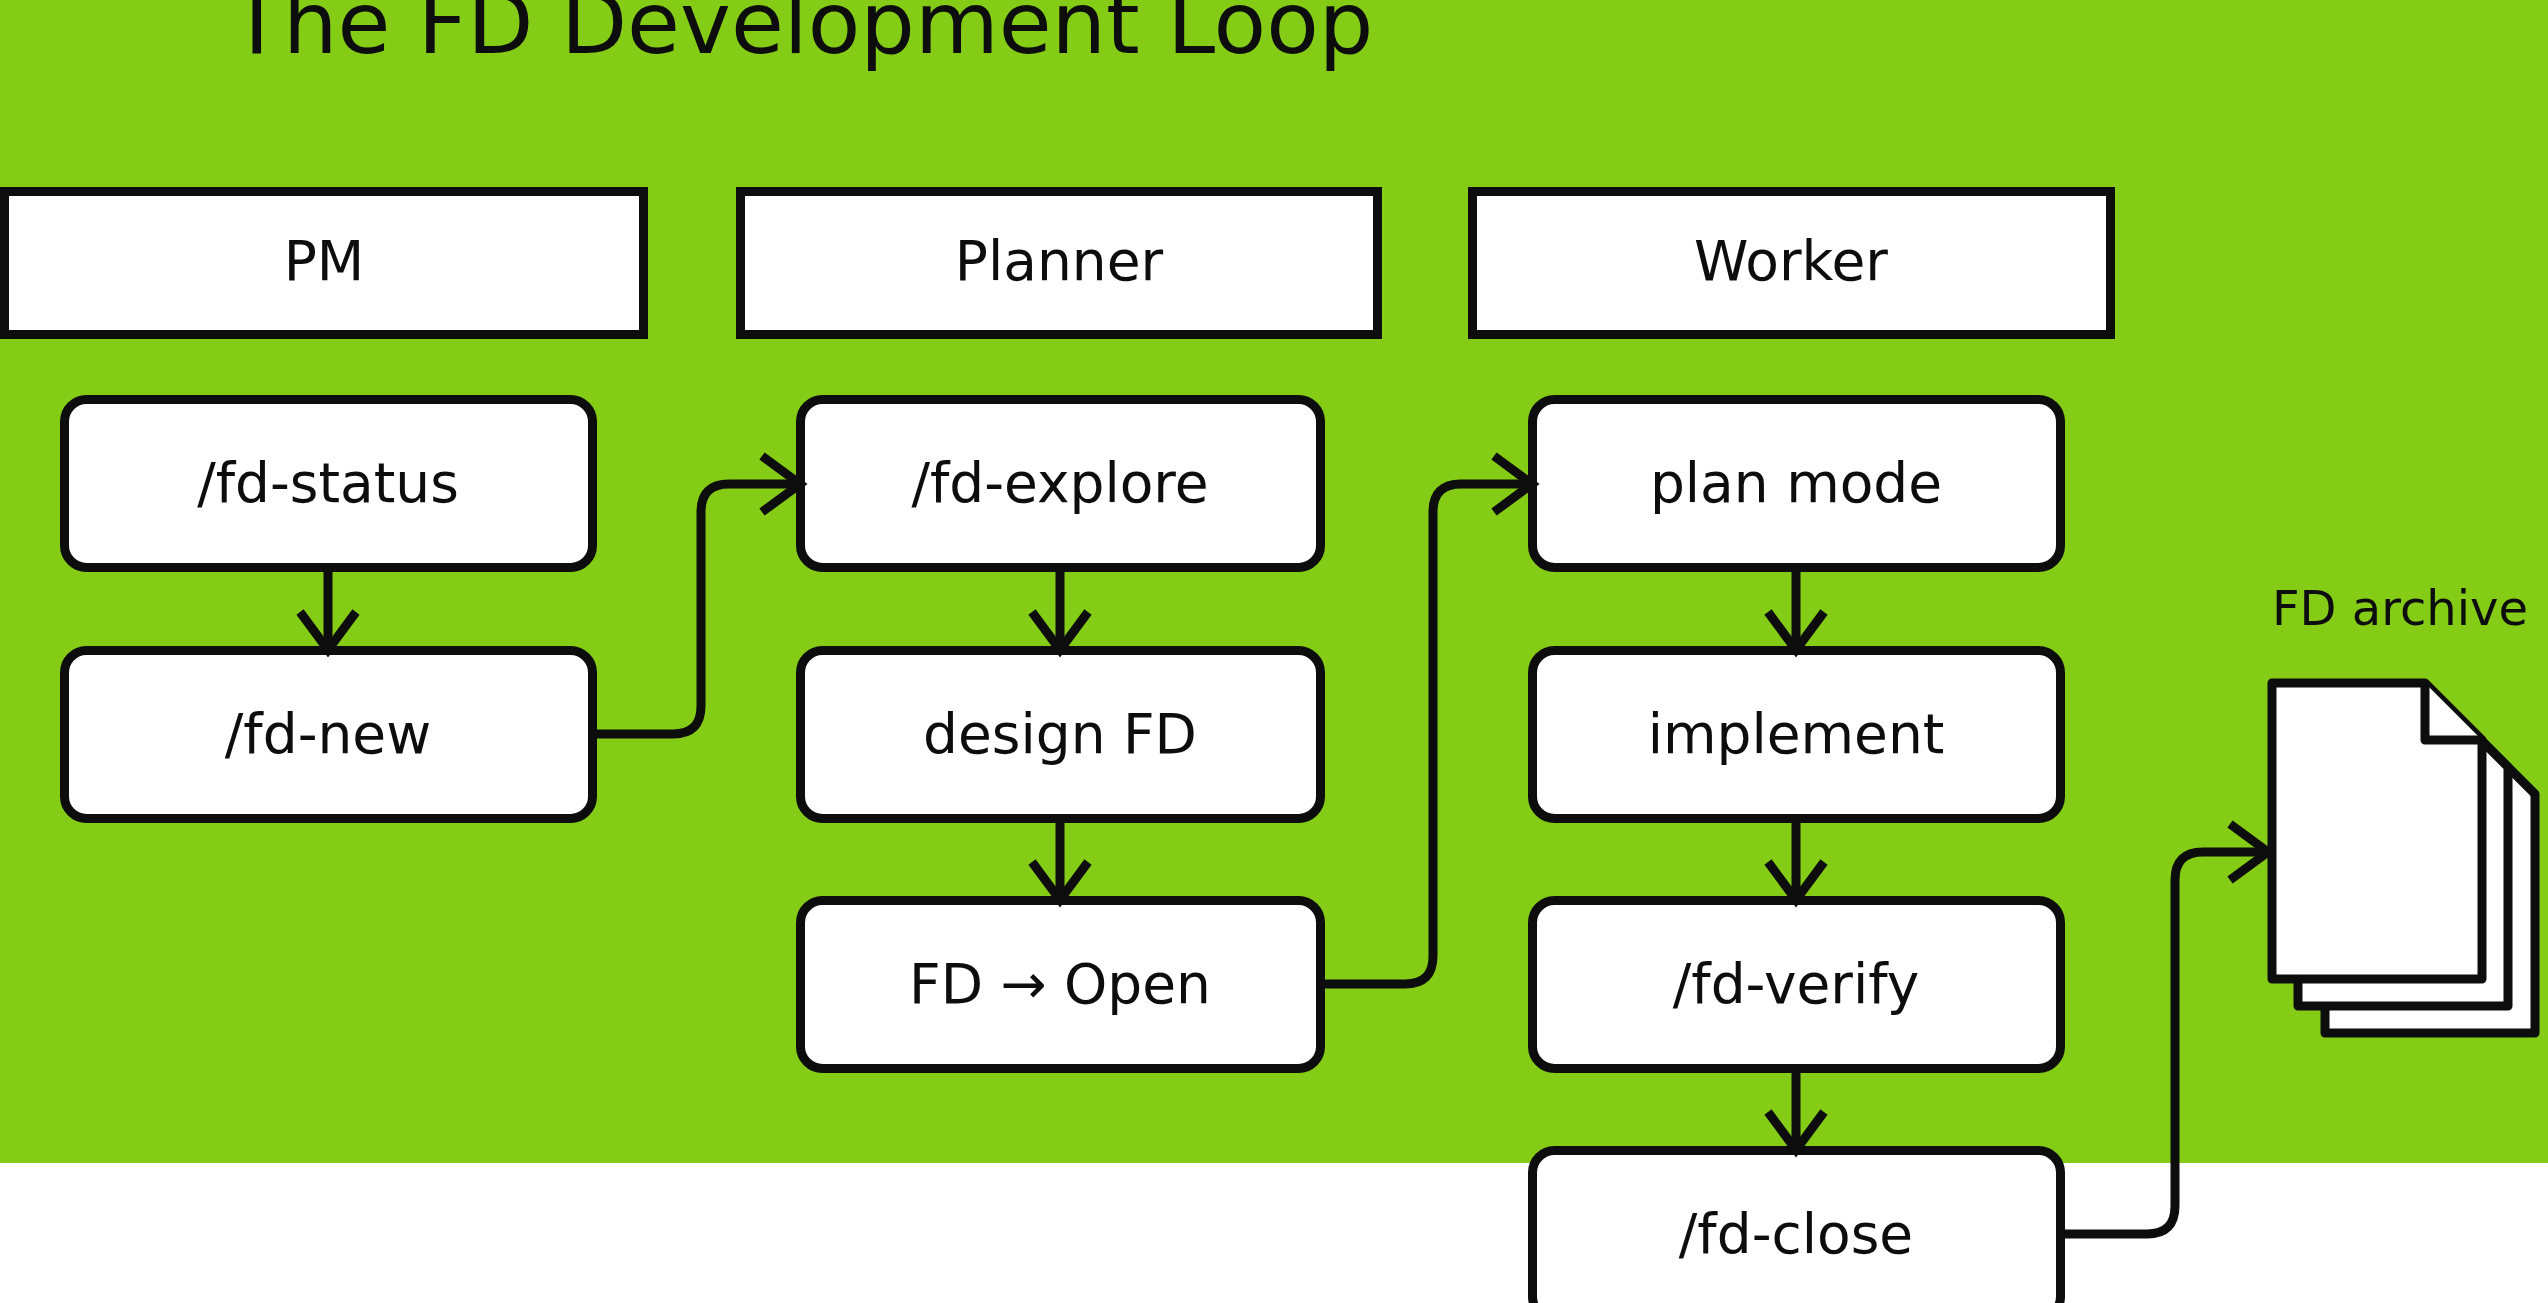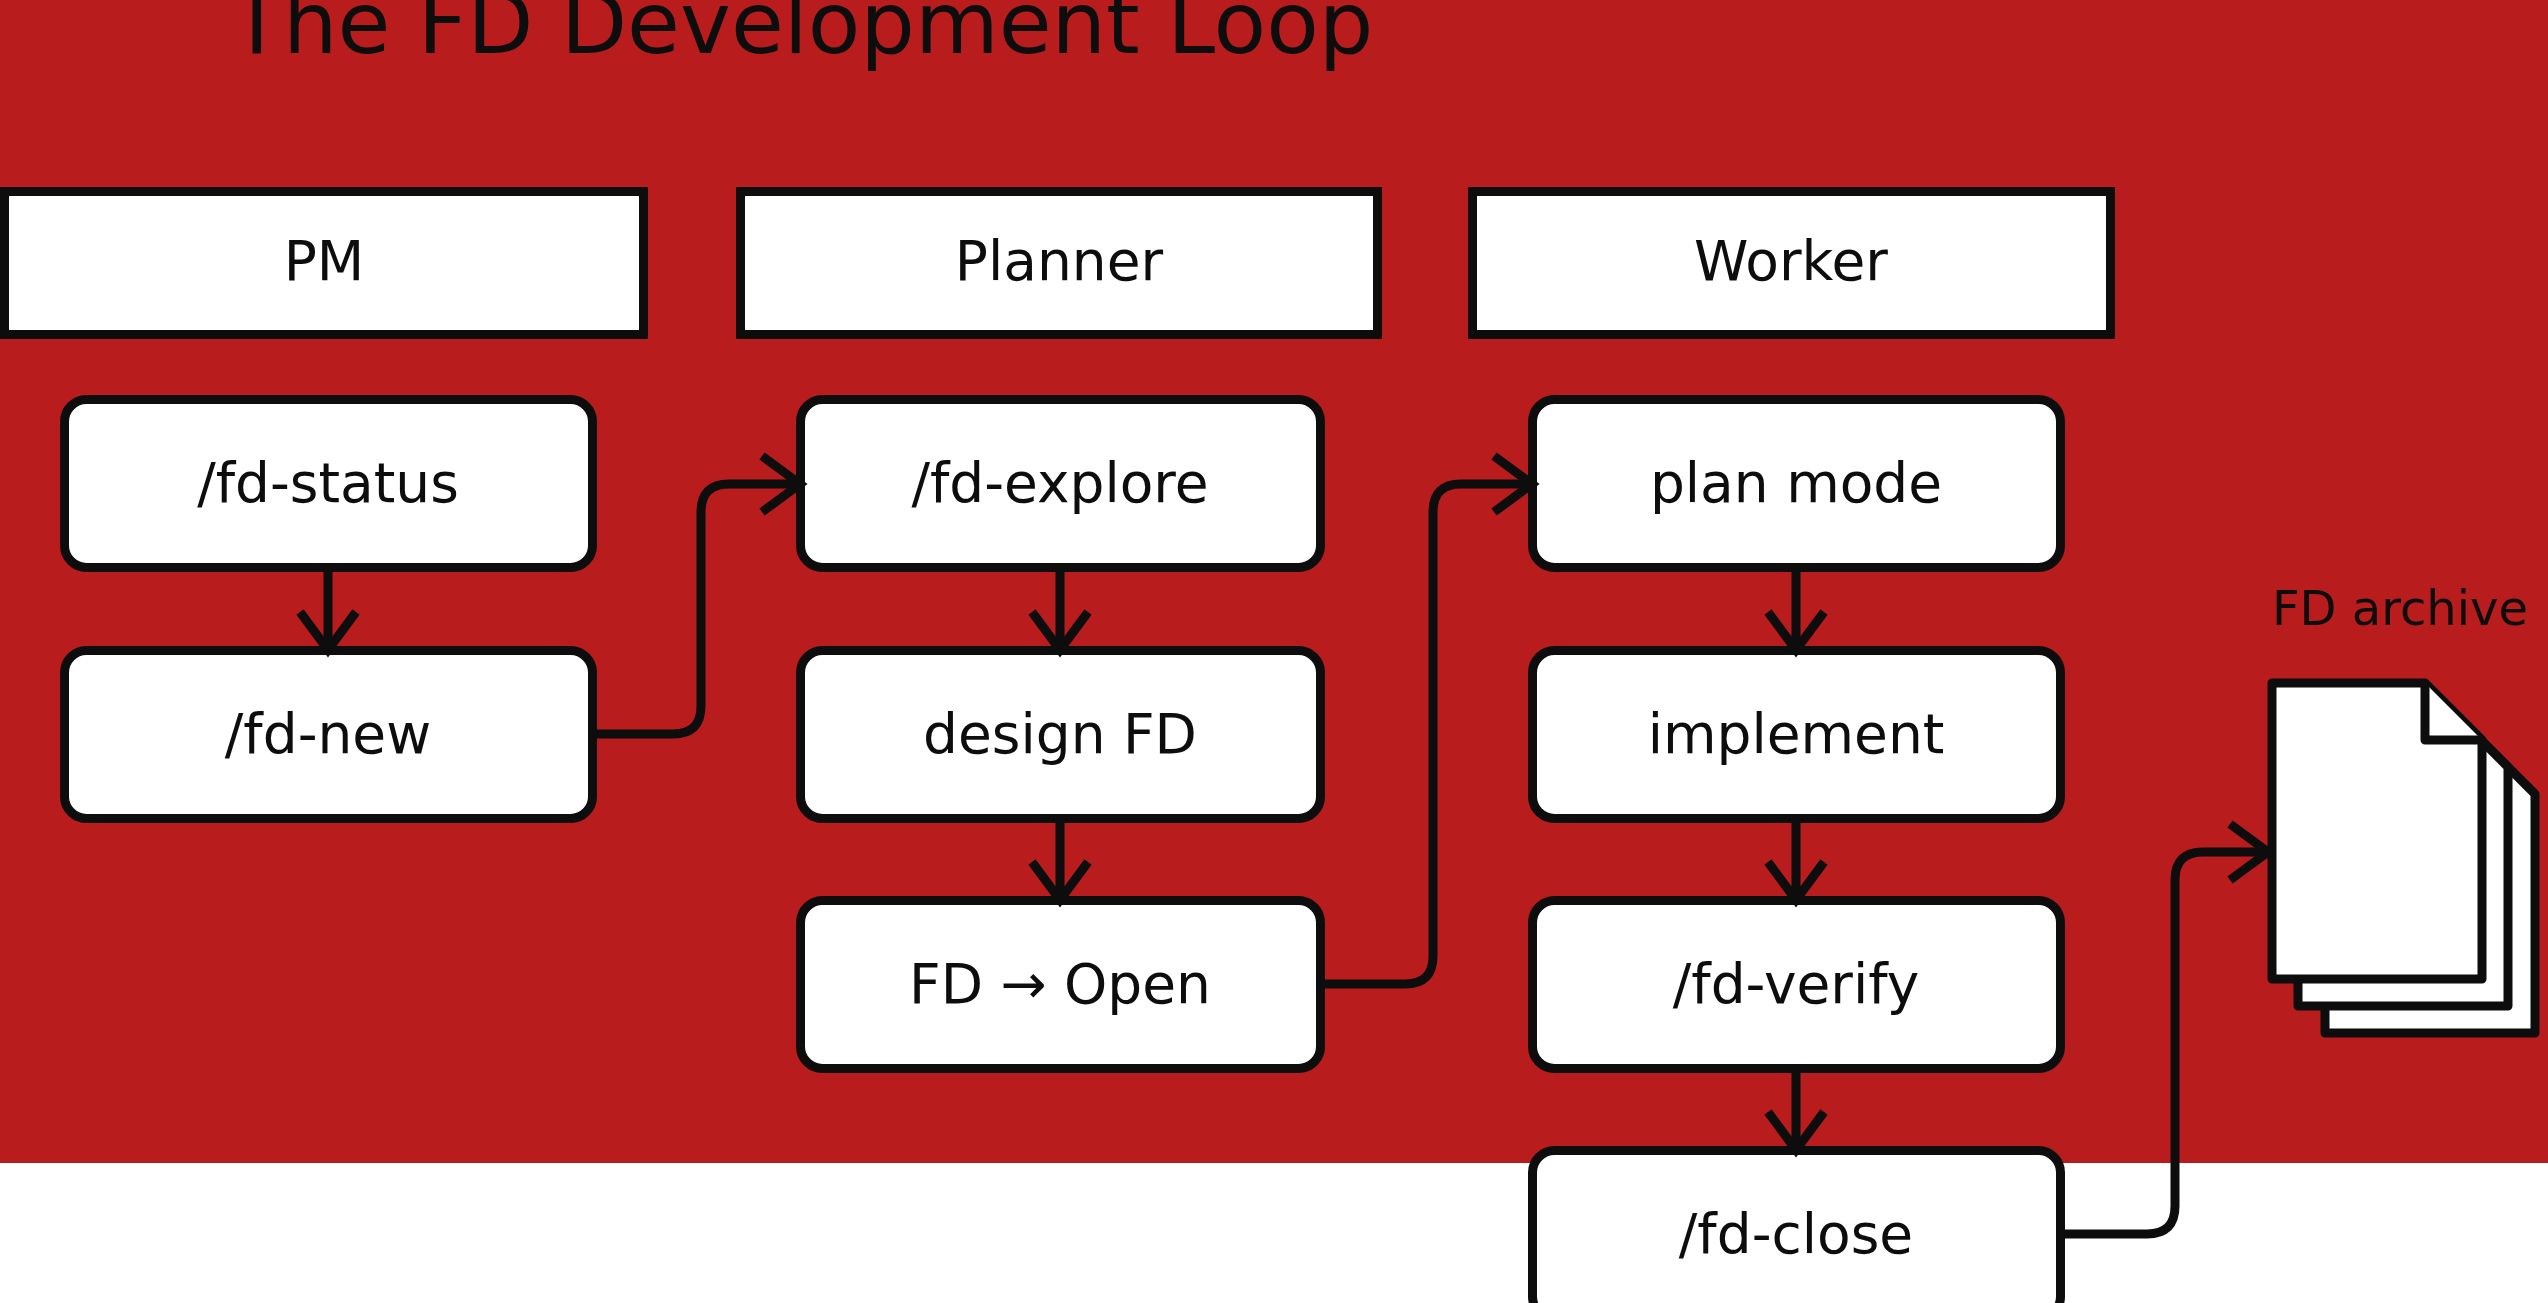--- a/index.html
+++ b/index.html
@@ -1,18 +1,18 @@
 <!DOCTYPE html>
 <html><head>
 <meta charset="utf-8">
 <style>
   html,body{margin:0;padding:0;background:#ffffff;}
   body{width:2548px;height:1303px;overflow:hidden;
        font-family:"DejaVu Sans","Liberation Sans",sans-serif;}
-  #stage{position:relative;width:2548px;height:1163px;background:#b91c1c;}
+  #stage{position:relative;width:2548px;height:1163px;background:#84cc16;}
   svg#diagram{position:absolute;left:0;top:0;width:2548px;height:1303px;}
   .header-rect{fill:#ffffff;stroke:#0d0d0d;stroke-width:9;}
   .proc-rect{fill:#ffffff;stroke:#0d0d0d;stroke-width:9;}
   .doc-shape{fill:#ffffff;stroke:#0d0d0d;stroke-width:9;stroke-linejoin:round;}
   .conn{fill:none;stroke:#0d0d0d;stroke-width:9;stroke-linecap:butt;}
   .arrowhead{fill:none;stroke:#0d0d0d;stroke-width:9;stroke-linecap:butt;stroke-linejoin:miter;}
   text{fill:#0d0d0d;}
   .title-text{font-size:86px;text-anchor:middle;dominant-baseline:middle;}
   .header-text{font-size:55px;text-anchor:middle;dominant-baseline:middle;}
   .node-text{font-size:55px;text-anchor:middle;dominant-baseline:middle;}

